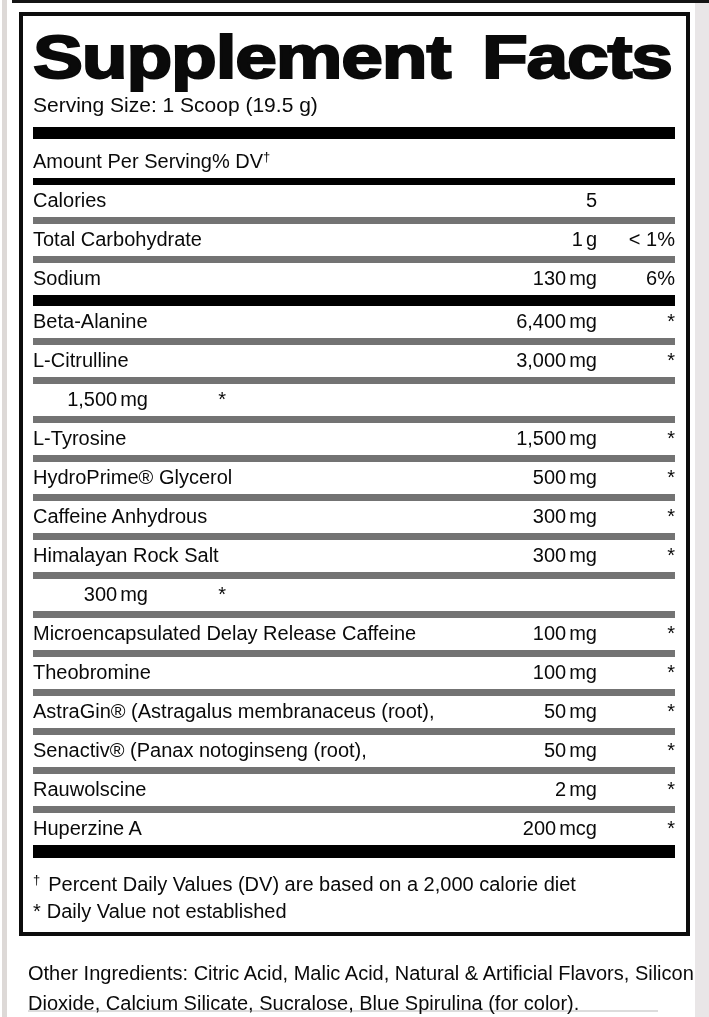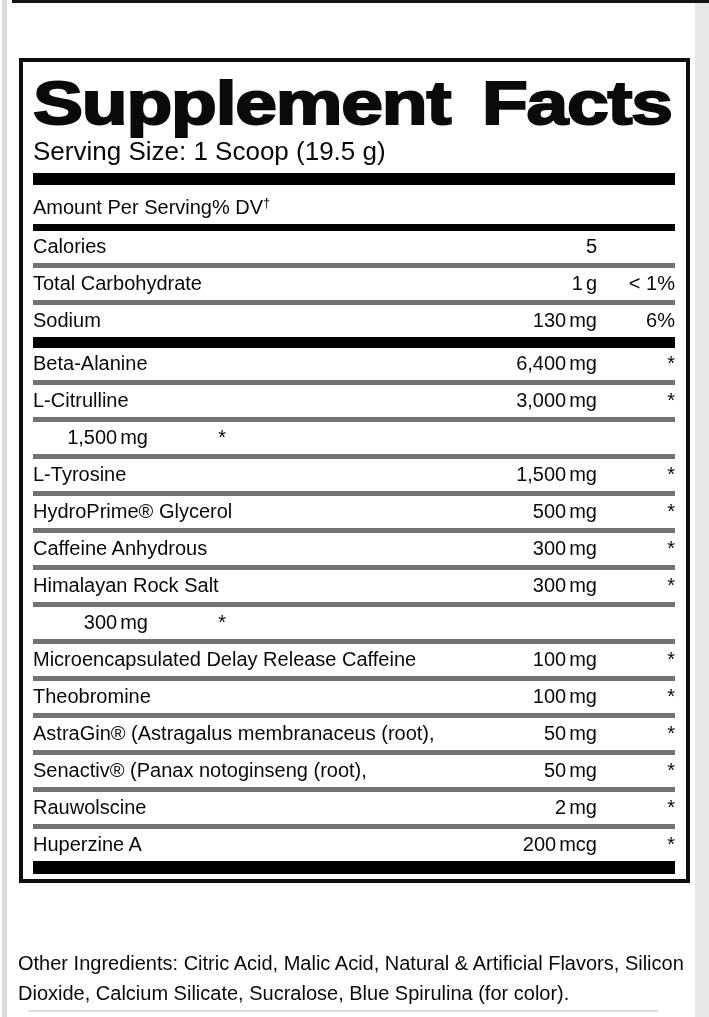--- a/index.html
+++ b/index.html
@@ -11,55 +11,55 @@
   }
   
   .edge-left{position:absolute;left:2px;top:0;bottom:0;width:5px;background:#ddd9d7}
   .edge-right{position:absolute;right:0;top:0;bottom:0;width:14px;background:#e9e6e7}
   .edge-top{position:absolute;top:0;left:12px;right:0;height:3px;background:#141414}
   .edge-bottom{position:absolute;bottom:5px;left:28px;width:630px;height:2px;background:#dcdcdc}
 
   
   .panel{
     position:absolute;left:19px;top:12px;width:671px;box-sizing:border-box;
-    border:4px solid #0d0d0d;background:#fff;padding:0 11px 5px 10px;margin-top:46px;
+    border:4px solid #0d0d0d;background:#fff;padding:0 11px 5px 10px;
   }
   .title{margin:10px 0 4px;height:62px;line-height:62px;white-space:nowrap;overflow:visible}
   .title-text{
     display:inline-block;font-size:62px;font-weight:bold;letter-spacing:-1px;word-spacing:10px;
     -webkit-text-stroke:2px #0a0a0a;white-space:nowrap;
     transform:scaleX(1.21);transform-origin:0 50%;
   }
-  .lead{font-size:26px;line-height:26px}
+  .lead{font-size:21px;line-height:26px}
 
   .bar{background:#000}
   .bar-1{height:12px;margin-top:9px}
   .bar-2{height:7px}
   .bar-3{height:11px}
   .bar-4{height:13px}
 
   .colhead{display:flex;justify-content:flex-start;align-items:baseline;padding:6px 0 5px;font-size:20px;line-height:24px}
   .sup{font-size:13px;vertical-align:7px}
 
-  .row{display:flex;align-items:flex-start;padding:4px 0 5px;border-bottom:5px solid #737373;font-size:20px;line-height:23px}
+  .row{display:flex;align-items:flex-start;padding:4px 0 5px;border-bottom:7px solid #737373;font-size:20px;line-height:23px}
   .row.no-rule{border-bottom:none}
   .name{flex:1 1 0;min-width:0;white-space:nowrap}
   .line2{margin-top:7px}
   .line2:empty{display:none}
   .reg:empty{display:none}
   .amt{width:115px;text-align:right;white-space:nowrap}
   .unit{margin-left:3px}
   .unit:empty{display:none}
   .dv{width:78px;text-align:right;white-space:nowrap}
 
   .footnotes{padding:8px 0 2px;font-size:20px;line-height:27px}
   .fn-marker{display:inline-block;margin-right:6px}
   .fn-marker.sup{margin-right:8px}
 
-  .other{position:absolute;left:18px;top:948px;width:673px;margin:0;font-size:20px;line-height:30px}
+  .other{position:absolute;left:18px;top:948px;width:673px;margin:10px;font-size:20px;line-height:30px}
 </style>
 </head>
 <body>
 
 <div>
   <div class="edge-left"></div>
   <div class="edge-right"></div>
   <div class="edge-top"></div>
   <div class="edge-bottom"></div>
 
@@ -159,16 +159,20 @@
       <div class="dv">*</div>
     </div>
     <div class="row no-rule">
       <div class="name"><span>Huperzine A</span><span></span></div>
       <div class="amt"><span>200</span><span class="unit">mcg</span></div>
       <div class="dv">*</div>
     </div>
 
     <div class="bar bar-4"></div>
 
+    <div class="footnotes">
+      <div><span class="fn-marker sup">†</span><span>Percent Daily Values (DV) are based on a 2,000 calorie diet</span></div>
+      <div><span class="fn-marker">*</span><span>Daily Value not established</span></div>
+    </div>
   </div>
 
   <p class="other">Other Ingredients: Citric Acid, Malic Acid, Natural &amp; Artificial Flavors, Silicon Dioxide, Calcium Silicate, Sucralose, Blue Spirulina (for color).</p>
 </div>
 
 </body></html>

